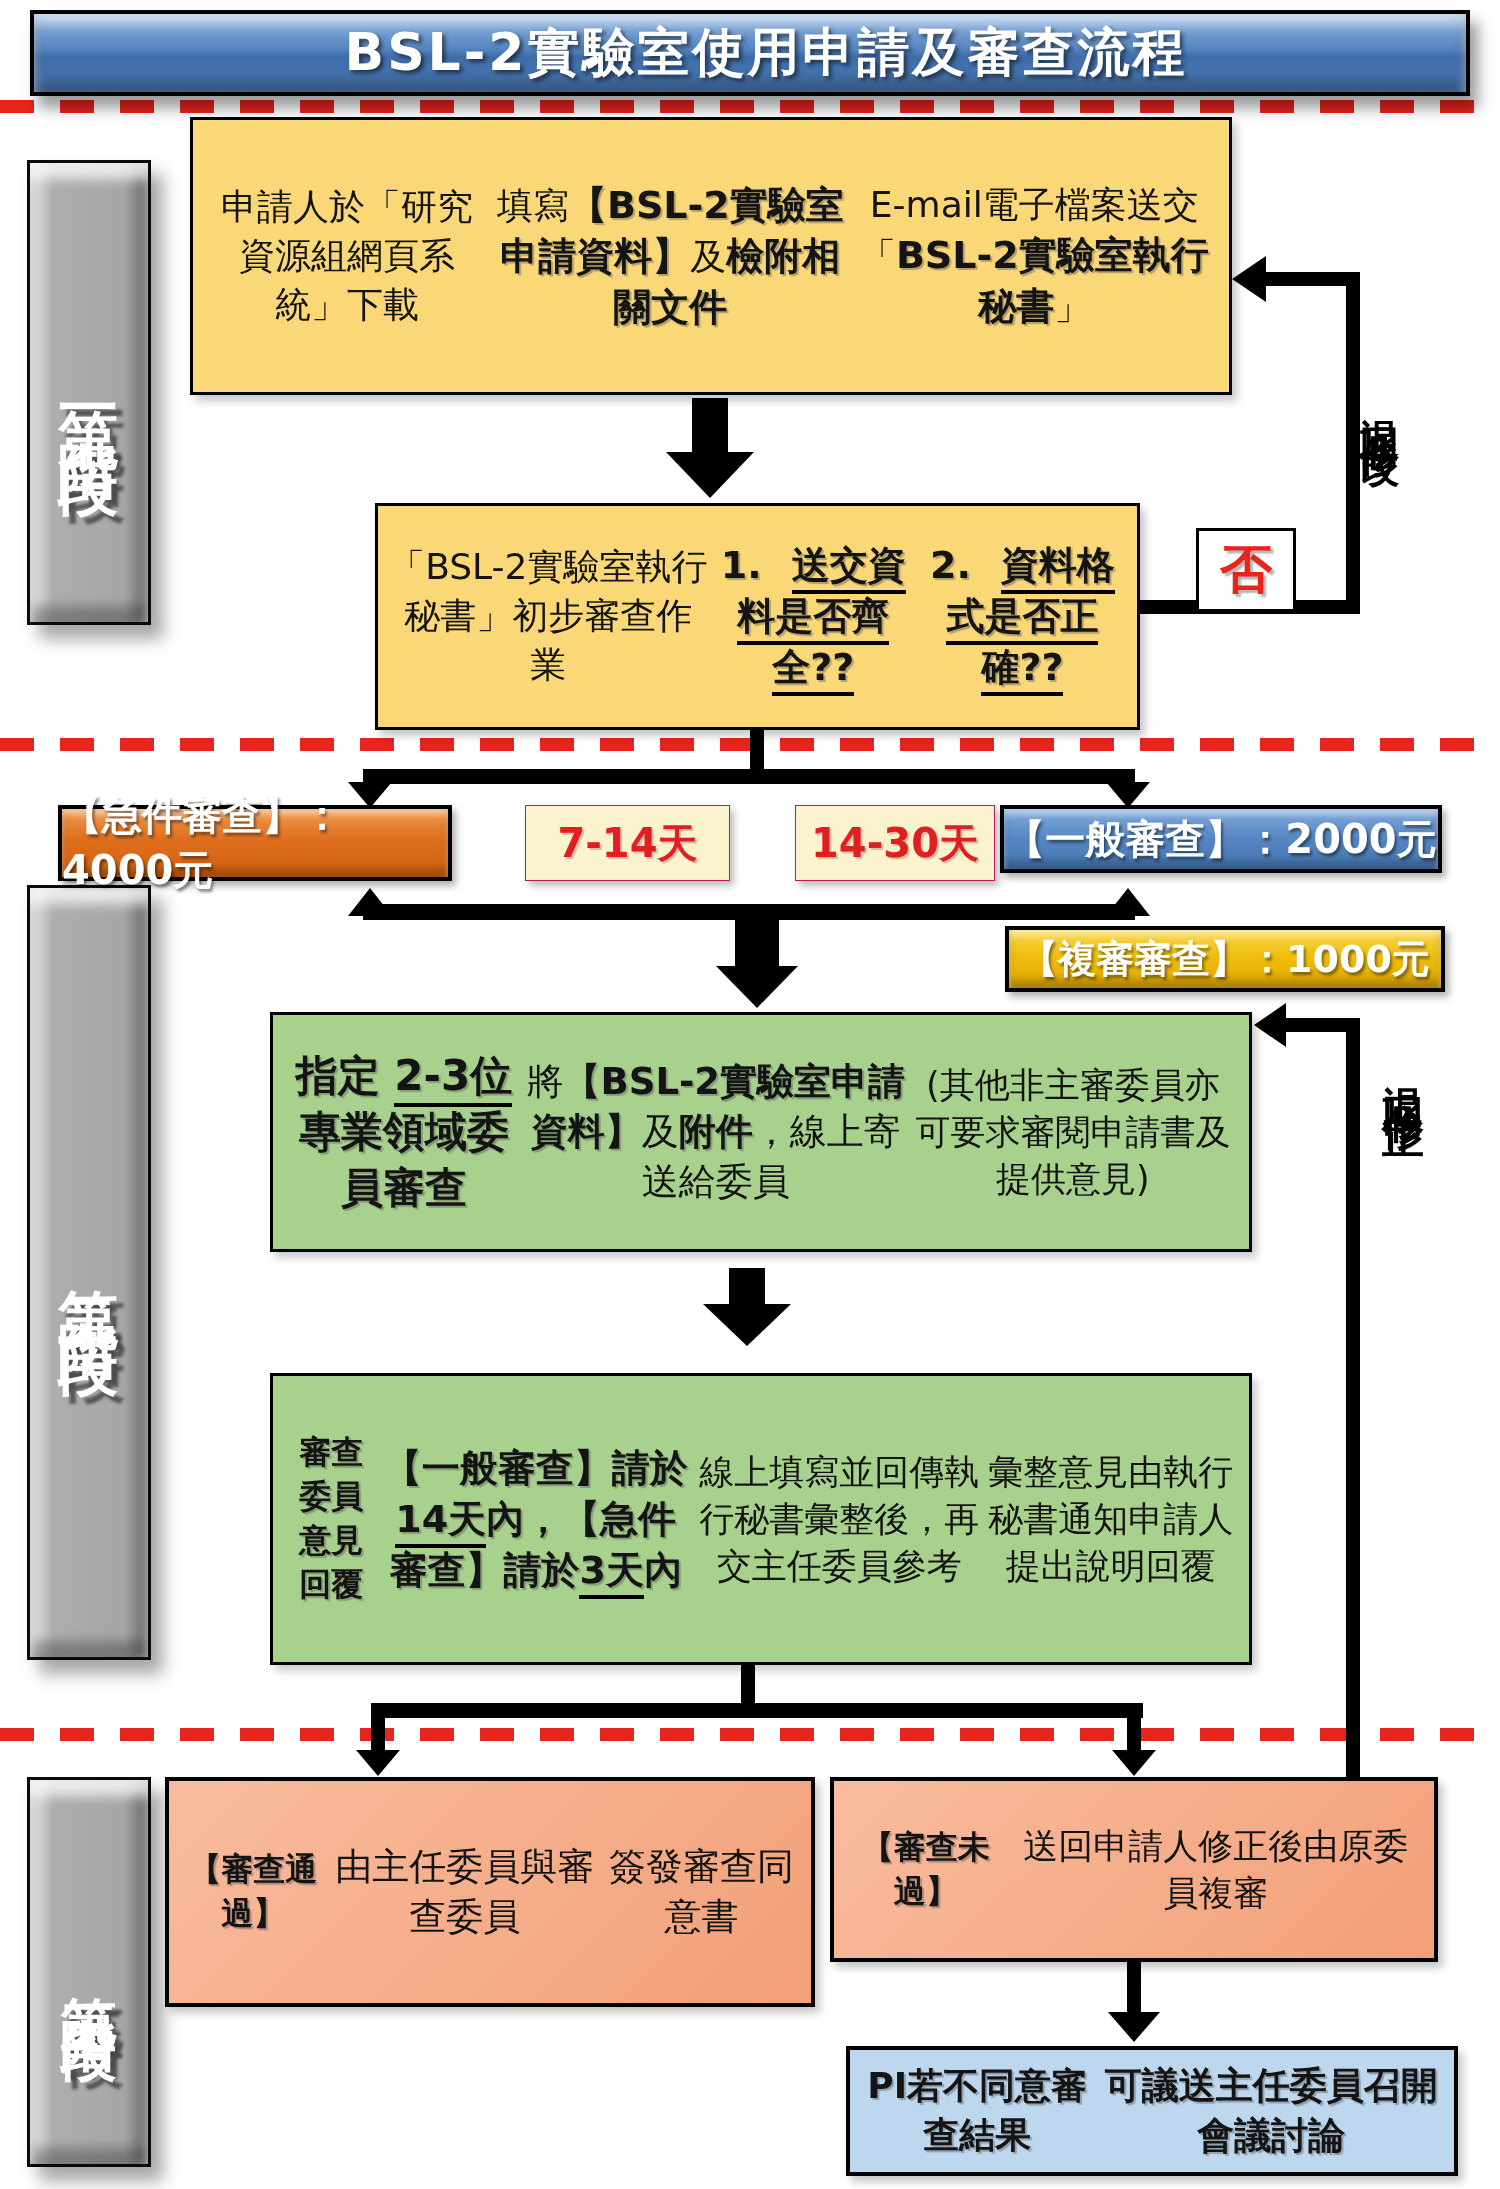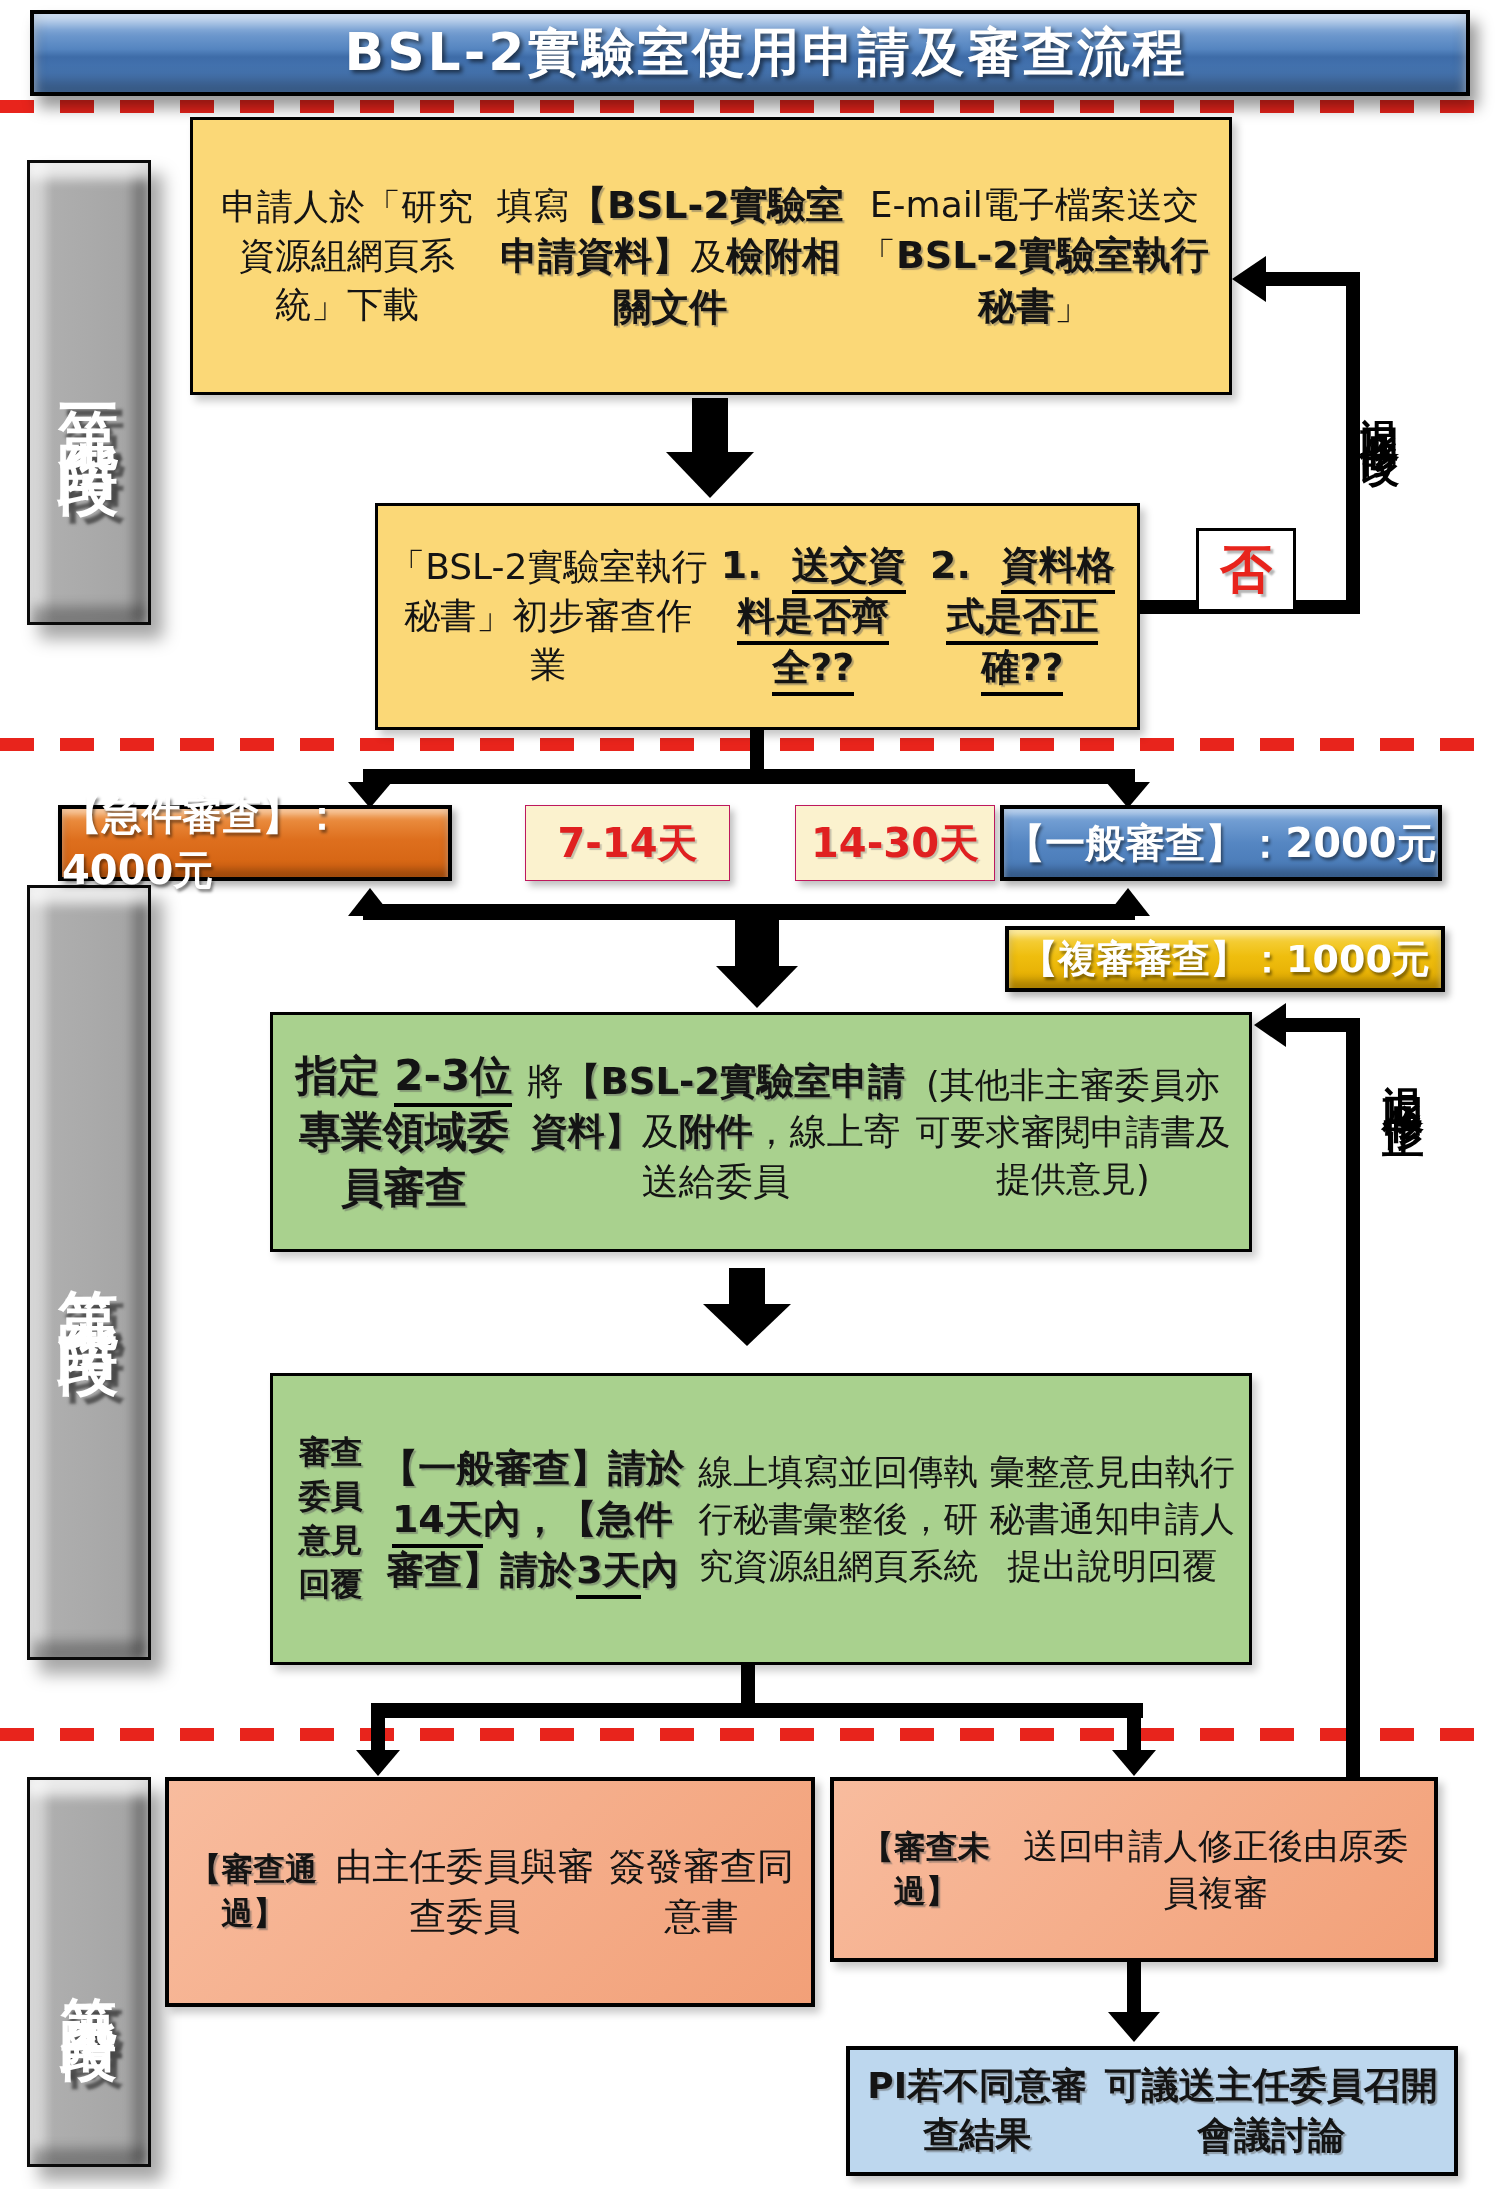--- a/index.html
+++ b/index.html
@@ -158,41 +158,41 @@
 
   <div class="no-box">
     <span>否</span>
   </div>
 
   <div class="vtext" style="left:1360px;top:386px;font-size:40px;letter-spacing:10px">退回修改</div>
 
   <div class="fee fee-orange" style="left:58px;top:805px;width:394px;height:76px">【急件審查】：4000元</div>
   <div class="cream" style="position:absolute;left:525px;top:805px;width:205px;height:76px;box-sizing:border-box">7-14天</div>
   <div class="cream" style="position:absolute;left:795px;top:805px;width:200px;height:76px;box-sizing:border-box">14-30天</div>
-  <div class="fee fee-blue" style="left:1000px;top:805px;width:442px;height:76px">【一般審查】：2000元</div>
+  <div class="fee fee-blue" style="left:1000px;top:805px;width:442px;height:68px">【一般審查】：2000元</div>
   <div class="fee fee-gold" style="left:1005px;top:926px;width:440px;height:66px;font-size:38px">【複審審查】：1000元</div>
 
   <div class="box green" style="left:270px;top:1012px;width:982px;height:240px;padding:8px 12px">
     <div class="t42 bld">
       <span>指定 </span><span class="und">2-3位</span><span>專業領域委員審查</span>
     </div>
     <div class="t37">
       <span class="reg">將</span><span class="bld">【BSL-2實驗室申請資料】</span><span class="reg">及</span><span class="bld">附件</span><span class="reg">，線上寄送給委員</span>
     </div>
     <div class="t35">(其他非主審委員亦可要求審閱申請書及提供意見)</div>
   </div>
 
   <div class="vtext" style="left:1382px;top:1052px;font-size:42px;letter-spacing:12px">退回修正</div>
 
   <div class="box green" style="left:270px;top:1373px;width:982px;height:292px;padding:8px 12px">
     <div class="t40 bld">審查委員意見回覆</div>
     <div class="t38 bld">
       <span>【一般審查】請於</span><span class="und">14天</span><span>內，【急件審查】請於</span><span class="und">3天</span><span>內</span>
     </div>
-    <div class="t35">線上填寫並回傳執行秘書彙整後，研究資源組網頁系統</div>
+    <div class="t35">線上填寫並回傳執行秘書彙整後，再交主任委員參考</div>
     <div class="t35">彙整意見由執行秘書通知申請人提出說明回覆</div>
   </div>
 
   <div class="box salmon" style="left:165px;top:1777px;width:650px;height:230px;padding:8px 12px">
     <div class="t40 bld">【審查通過】</div>
     <div class="t37">由主任委員與審查委員</div>
     <div class="t37">簽發審查同意書</div>
   </div>
 
   <div class="box salmon" style="left:830px;top:1777px;width:608px;height:185px;padding:6px 10px">

